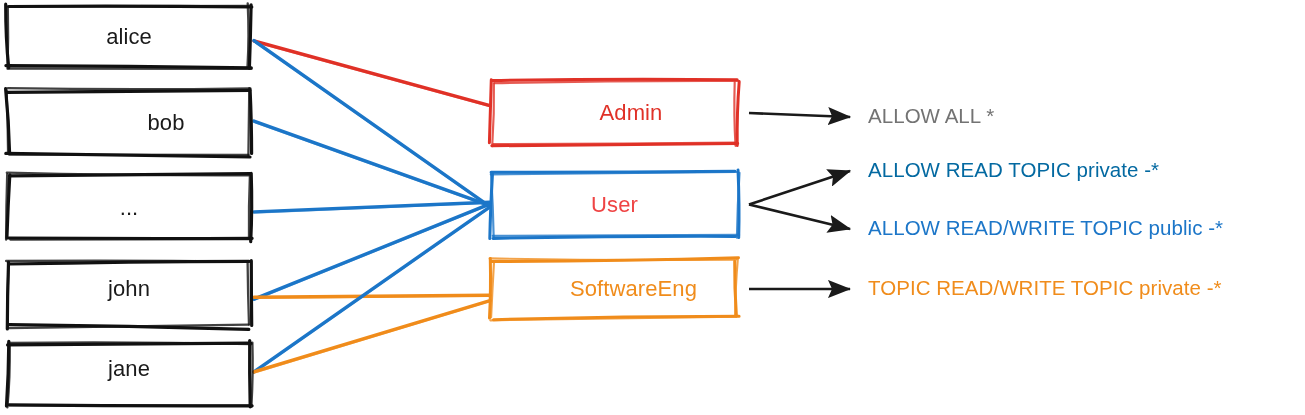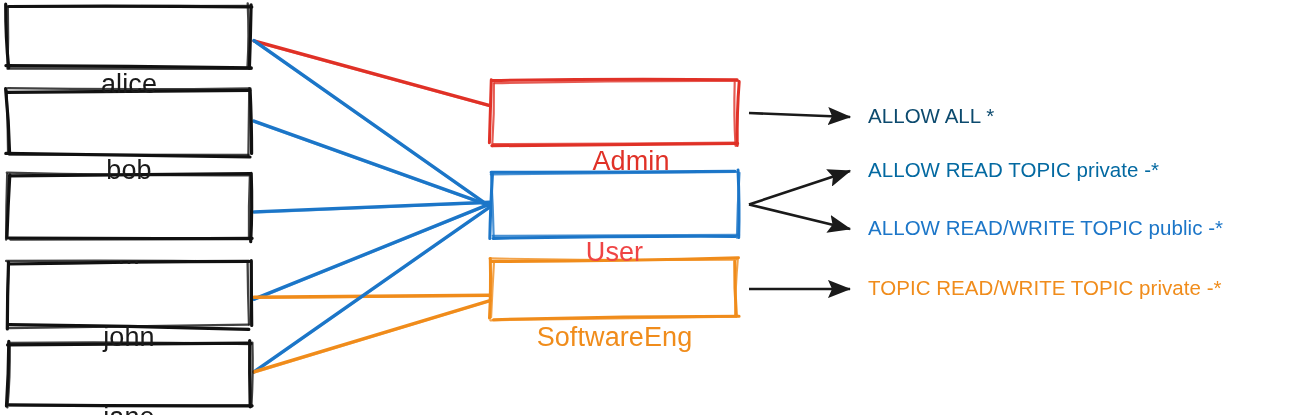--- a/index.html
+++ b/index.html
@@ -1,20 +1,20 @@
 <!DOCTYPE html>
 <html><head>
 <meta charset="utf-8">
 <style>
   html,body{margin:0;padding:0;background:#ffffff;}
   body{width:1305px;height:415px;position:relative;overflow:hidden;
        font-family:"Liberation Sans",sans-serif;}
   #canvas{position:absolute;inset:0;width:1305px;height:415px;}
   .node-label{position:absolute;display:flex;align-items:center;justify-content:center;
-              font-size:27px;letter-spacing:.1px;white-space:nowrap;margin-top:48px;}
+              font-size:22px;letter-spacing:.1px;white-space:nowrap;}
   .user-label{color:#1a1a1a;}
   .perm{position:absolute;font-size:20.5px;white-space:nowrap;letter-spacing:.05px;}
 </style>
 </head>
 <body>
 
 <svg id="canvas" viewBox="0 0 1305 415">
   <defs>
     <marker id="arrowhead" markerWidth="9" markerHeight="7" refX="8.5" refY="3.5" orient="auto" markerUnits="strokeWidth">
       <path d="M0,0 L9,3.5 L0,7 L1.6,3.5 Z" fill="#1a1a1a"></path>
@@ -139,24 +139,24 @@
   <g id="arrows-layer">
       <path d="M749,113.0 L850,117.0" fill="none" stroke="#1a1a1a" stroke-width="2.6" stroke-linecap="butt" marker-end="url(#arrowhead)"></path>
       <path d="M749,204.5 L850,171.0" fill="none" stroke="#1a1a1a" stroke-width="2.6" stroke-linecap="butt" marker-end="url(#arrowhead)"></path>
       <path d="M749,204.5 L850,229.0" fill="none" stroke="#1a1a1a" stroke-width="2.6" stroke-linecap="butt" marker-end="url(#arrowhead)"></path>
       <path d="M749,289.0 L850,289.0" fill="none" stroke="#1a1a1a" stroke-width="2.6" stroke-linecap="butt" marker-end="url(#arrowhead)"></path>
     </g>
 </svg>
 
 <div id="labels">
     <div class="node-label user-label" style="left: 8px; top: 5px; width: 242px; height: 63px;">alice</div>
-    <div class="node-label user-label" style="left: 8px; top: 90px; width: 242px; height: 65px;">bob</div>
+    <div class="node-label user-label" style="left: 8px; top: 90px; width: 242px; height: 65px; padding-left: 37px;">bob</div>
     <div class="node-label user-label" style="left: 8px; top: 175px; width: 242px; height: 65px;">...</div>
     <div class="node-label user-label" style="left: 8px; top: 257px; width: 242px; height: 64px;">john</div>
     <div class="node-label user-label" style="left: 8px; top: 343px; width: 242px; height: 52px;">jane</div>
     <div class="node-label" style="left: 492px; top: 82px; width: 278px; height: 62px; color: rgb(224, 49, 39);">Admin</div>
     <div class="node-label" style="left: 492px; top: 172px; width: 245px; height: 65px; color: #ef4444;">User</div>
-    <div class="node-label" style="left: 492px; top: 260px; width: 245px; height: 58px; color: rgb(240, 140, 27);">SoftwareEng</div>
-    <div class="perm" style="left: 868px; top: 104px; color: #0c4a6e;">ALLOW ALL *</div>
+    <div class="node-label" style="left: 511px; top: 260px; width: 245px; height: 58px; color: rgb(240, 140, 27);">SoftwareEng</div>
+    <div class="perm" style="left: 868px; top: 104px; color: #737373;">ALLOW ALL *</div>
     <div class="perm" style="left: 868px; top: 158px; color: #0369a1;">ALLOW READ TOPIC private -*</div>
     <div class="perm" style="left: 868px; top: 216px; color: rgb(28, 118, 200); text-align: center;">ALLOW READ/WRITE TOPIC public -*</div>
     <div class="perm" style="left: 868px; top: 276px; color: rgb(240, 140, 27);">TOPIC READ/WRITE TOPIC private -*</div>
   </div>
 
 </body></html>

